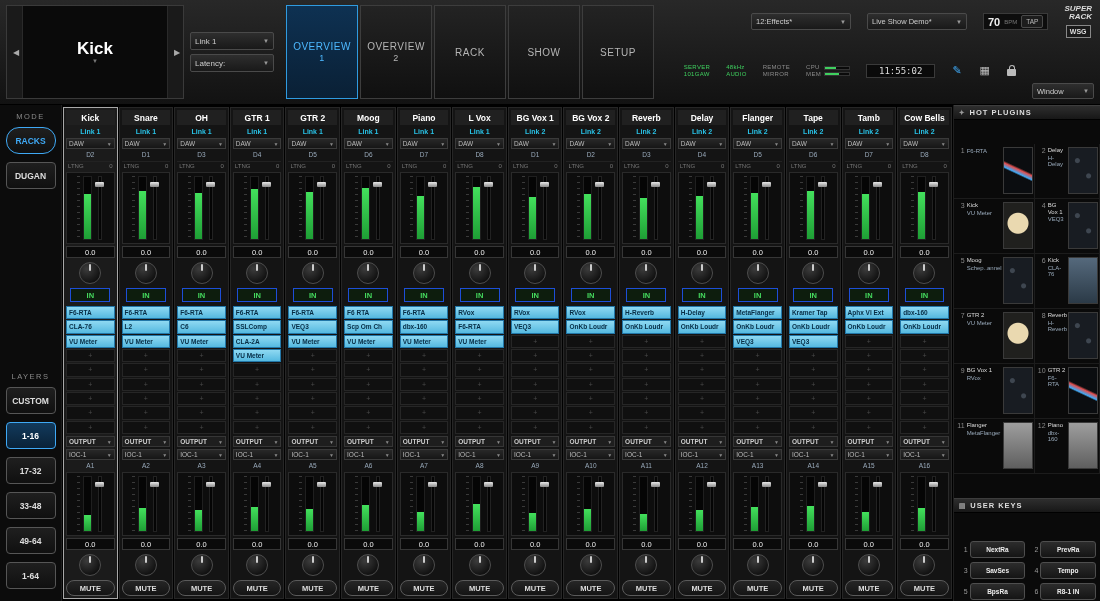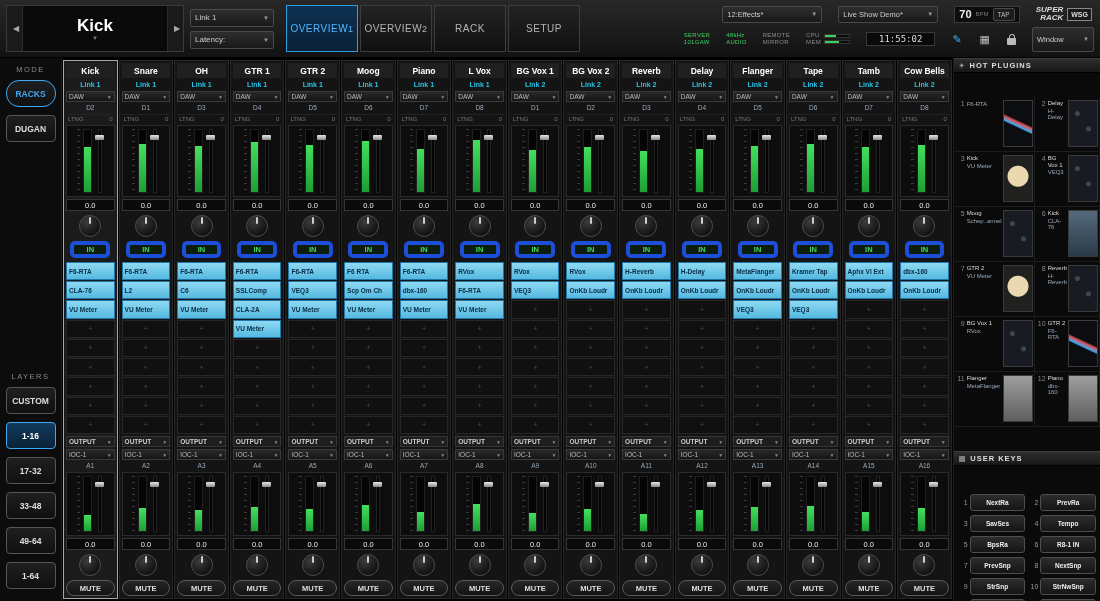--- a/index.html
+++ b/index.html
@@ -15,51 +15,51 @@
   .arrow-btn { width:16px; background:#1a1a1a; color:#aaa; border:none; border-right:1px solid #2a2a2a; font-size:8px; }
   .arrow-btn.r { border-right:none; border-left:1px solid #2a2a2a; }
   .ch-name-wrap { flex:1; display:flex; flex-direction:column; align-items:center; justify-content:center; }
   .ch-name { color:#fff; font-size:17px; font-weight:bold; line-height:18px; }
   .ch-caret { color:#777; font-size:6px; line-height:6px; }
   .dd-col { display:flex; flex-direction:column; justify-content:center; gap:4px; width:84px; }
   .dd { background:linear-gradient(#2e2e2e,#191919); border:1px solid #4a4a4a; color:#ccc; font-size:8px;
         height:18px; display:flex; align-items:center; justify-content:space-between; padding:0 4px; border-radius:2px; }
   .dd .caret { color:#999; font-size:6px; }
   .tabs { display:flex; gap:2px; align-items:stretch; margin-left:6px; }
-  .tab { width:72px; display:flex; flex-direction:row; align-items:center; justify-content:center;
+  .tab { width:72px; display:flex; flex-direction:column; align-items:center; justify-content:center;
          background:linear-gradient(#232323,#101010); border:1px solid #3d3d3d; color:#b5b5b5;
          font-size:10px; letter-spacing:0.5px; cursor:pointer; }
   .tab .sub { font-size:9px; margin-top:1px; }
   .tab.active { background:linear-gradient(#0e3152,#0a2035); border-color:#2f9be0; color:#4db8ff; }
   .right-cluster { margin-left:auto; display:flex; flex-direction:column; justify-content:center; gap:4px; }
   .right-row { display:flex; gap:16px; align-items:center; justify-content:flex-end; }
   .dd.wide { width:100px; height:17px; font-size:7.5px; }
   .bpm-box { display:flex; align-items:center; gap:4px; border:1px solid #3a3a3a; background:#0d0d0d; height:17px; padding:0 4px; }
   .bpm-val { color:#eee; font-size:11px; font-weight:bold; }
   .bpm-unit { color:#777; font-size:6px; }
   .tap-btn { background:#1c1c1c; border:1px solid #4a4a4a; color:#bbb; font-size:6.5px; height:13px; padding:0 4px; border-radius:2px; }
-  .logo { display:flex; align-items:center; gap:4px; padding-right:2px; }
+  .logo { display:flex; align-items:center; gap:4px; padding-right:2px;flex-direction:column; }
   .logo-text { color:#ddd; font-size:8px; font-weight:bold; font-style:italic; line-height:8px; text-align:right; }
   .wsg { border:1px solid #888; color:#ddd; font-size:7px; font-weight:bold; padding:2px 3px; background:#1a1a1a; }
   .status { display:flex; flex-direction:column; line-height:7px; }
   .status span { font-size:6px; letter-spacing:0.3px; }
   .status.green span { color:#3fd05f; }
   .status.gray span { color:#8a8a8a; }
   .cpu-wrap { display:flex; gap:3px; align-items:center; }
   .cpu-bars { display:flex; flex-direction:column; gap:2px; }
   .cpu-bar { width:26px; height:4px; background:#0a0a0a; border:1px solid #333; }
   .cpu-bar i { display:block; height:100%; background:#3fd05f; }
   .time-box { border:1px solid #3a3a3a; background:#0a0a0a; color:#ddd; font-size:9px; padding:1px 12px;
               font-family:"DejaVu Sans Mono", monospace; }
   .icon-btn { color:#bbb; font-size:11px; line-height:11px; background:none; border:none; padding:0 1px; }
   .icon-btn.pencil { color:#3fa9f5; }
   .lock-icon { width:9px; height:7px; background:#bbb; border-radius:1px; position:relative; margin-top:4px; cursor:pointer; }
   .lock-icon::before { content:''; position:absolute; top:-4px; left:1.5px; width:4px; height:4px;
                        border:1.5px solid #bbb; border-bottom:none; border-radius:3px 3px 0 0; }
-  .dd.win { width:62px; height:25px; font-size:7.5px; }
+  .dd.win { width:62px; height:16px; font-size:7.5px;margin-top:41px; }
 
   
   #main { flex:1; display:flex; min-height:0; }
 
   
   #left-sidebar { flex:0 0 62px; background:#0c0c0c; border-right:1px solid #1e1e1e; display:flex;
                   flex-direction:column; align-items:center; padding:4px 0 8px; }
   .side-label { color:#8a8a8a; font-size:7.5px; letter-spacing:1.5px; margin:3px 0 2px; }
   .side-btn { width:50px; height:27px; margin:4px 0; background:linear-gradient(#1f1f1f,#101010);
               border:1px solid #565656; border-radius:4px; color:#ddd; font-size:8.5px; font-weight:bold;
@@ -92,23 +92,23 @@
   .fader-track::before { content:''; position:absolute; left:3px; top:0; bottom:0; width:2px; background:#040404; border:1px solid #222; }
   .fader-handle { position:absolute; left:0; top:10%; width:9px; height:5px;
                   background:linear-gradient(#e8e8e8,#8a8a8a); border-radius:1px; cursor:grab; }
   .gain-box { flex:0 0 12px; border:1px solid #363636; background:#0a0a0a; color:#eee; font-size:7.5px;
               display:flex; align-items:center; justify-content:center; }
   .knob-wrap { flex:0 0 26px; display:flex; justify-content:center; align-items:center; }
   .knob { width:22px; height:22px; border-radius:50%; border:1px solid #4d4d4d; position:relative;
           background:radial-gradient(circle at 35% 30%, #3c3c3c, #121212 72%); cursor:pointer; }
   .knob::after { content:''; position:absolute; left:50%; top:1px; width:2px; height:7px; background:#ccc;
                  transform:translateX(-50%); border-radius:1px; }
-  .in-btn { flex:0 0 14px; width:82%; margin:0 auto; background:#0d1d0d; border:4px solid #1d4ed8;
+  .in-btn { flex:0 0 14px; width:82%; margin:0 auto; background:#0d1d0d; border:1px solid #1d4ed8;
             color:#45da5e; font-size:7.5px; font-weight:bold; display:flex; align-items:center;
-            justify-content:center; border-radius:5px; cursor:pointer; }
+            justify-content:center; border-radius:0; cursor:pointer; }
   .slots { flex:1; display:flex; flex-direction:column; gap:1px; margin-top:2px; min-height:0; }
   .slot { flex:1; min-height:0; border:1px solid #262626; background:#101010; color:#4a4a4a; font-size:7px;
           display:flex; align-items:center; justify-content:center; overflow:hidden; cursor:pointer; }
   .slot.filled { background:linear-gradient(#8fd9f2,#55b9e0); border-color:#2277a8; color:#062c44;
                  font-weight:bold; font-size:6.5px; justify-content:flex-start; padding-left:2px; white-space:nowrap; }
   .out-label { flex:0 0 11px; background:#1e1e1e; border:1px solid #363636; color:#ccc; font-size:6.5px;
                font-weight:bold; display:flex; align-items:center; justify-content:space-between; padding:0 2px; cursor:pointer; }
   .out-label .c { color:#888; font-size:5px; }
   .mute-btn { flex:0 0 16px; background:linear-gradient(#262626,#141414); border:1px solid #5a5a5a;
               color:#ddd; font-size:7.5px; font-weight:bold; display:flex; align-items:center;
@@ -171,20 +171,23 @@
         <span class="sub">1</span>
       </div>
       <div class="tab">
         <span>OVERVIEW</span>
         <span class="sub">2</span>
       </div>
       <div class="tab">
         <span>RACK</span>
       </div>
       <div class="tab">
+        <span>SHOW</span>
+      </div>
+      <div class="tab">
         <span>SETUP</span>
       </div>
     </nav>
     <div class="right-cluster">
       <div class="right-row">
         <div class="dd wide">
           <span>12:Effects*</span>
           <span class="caret">▼</span>
         </div>
         <div class="dd wide">

